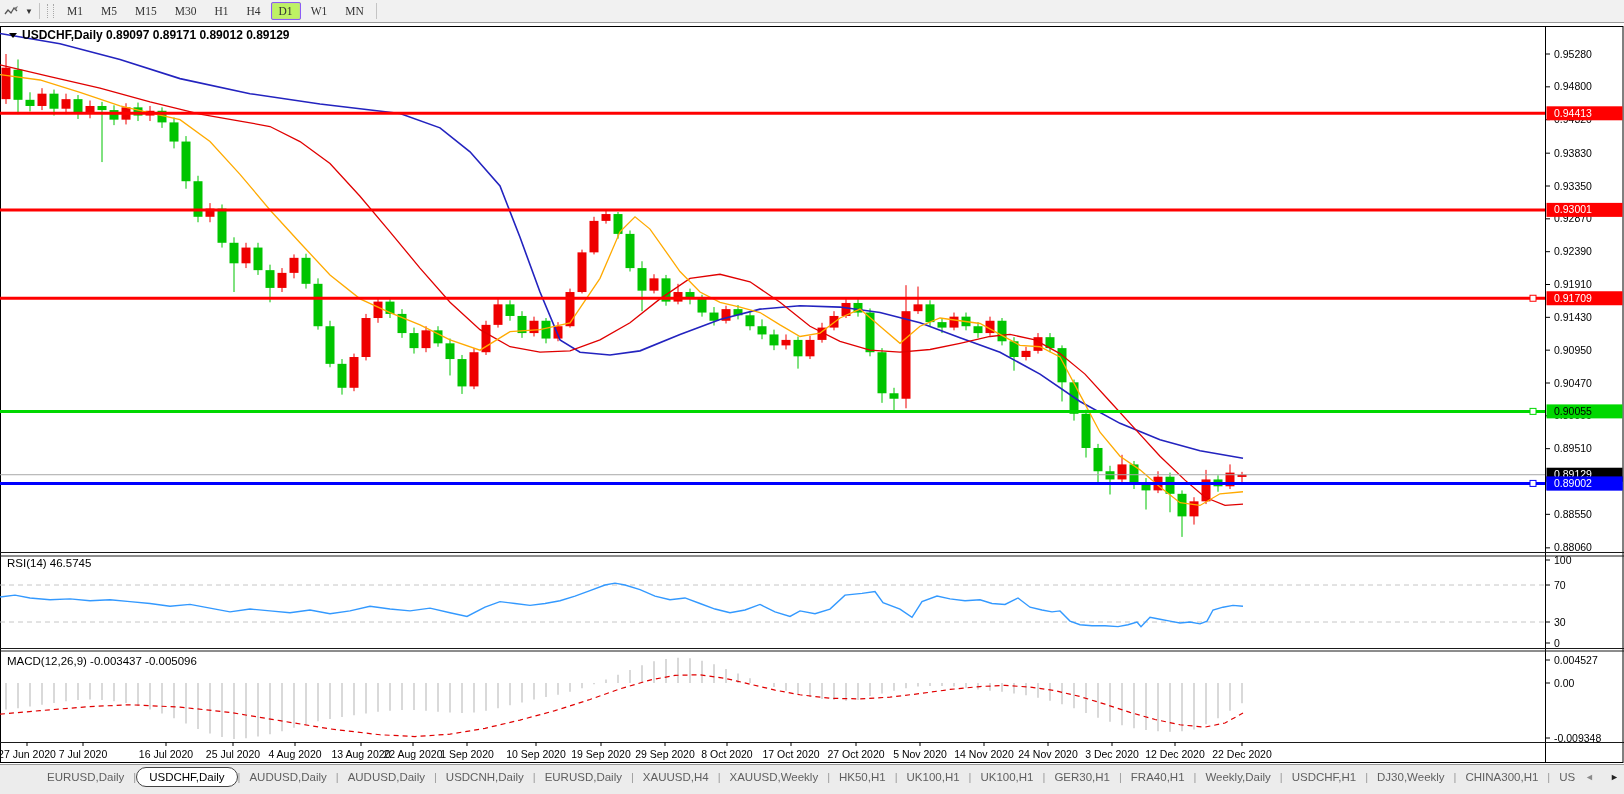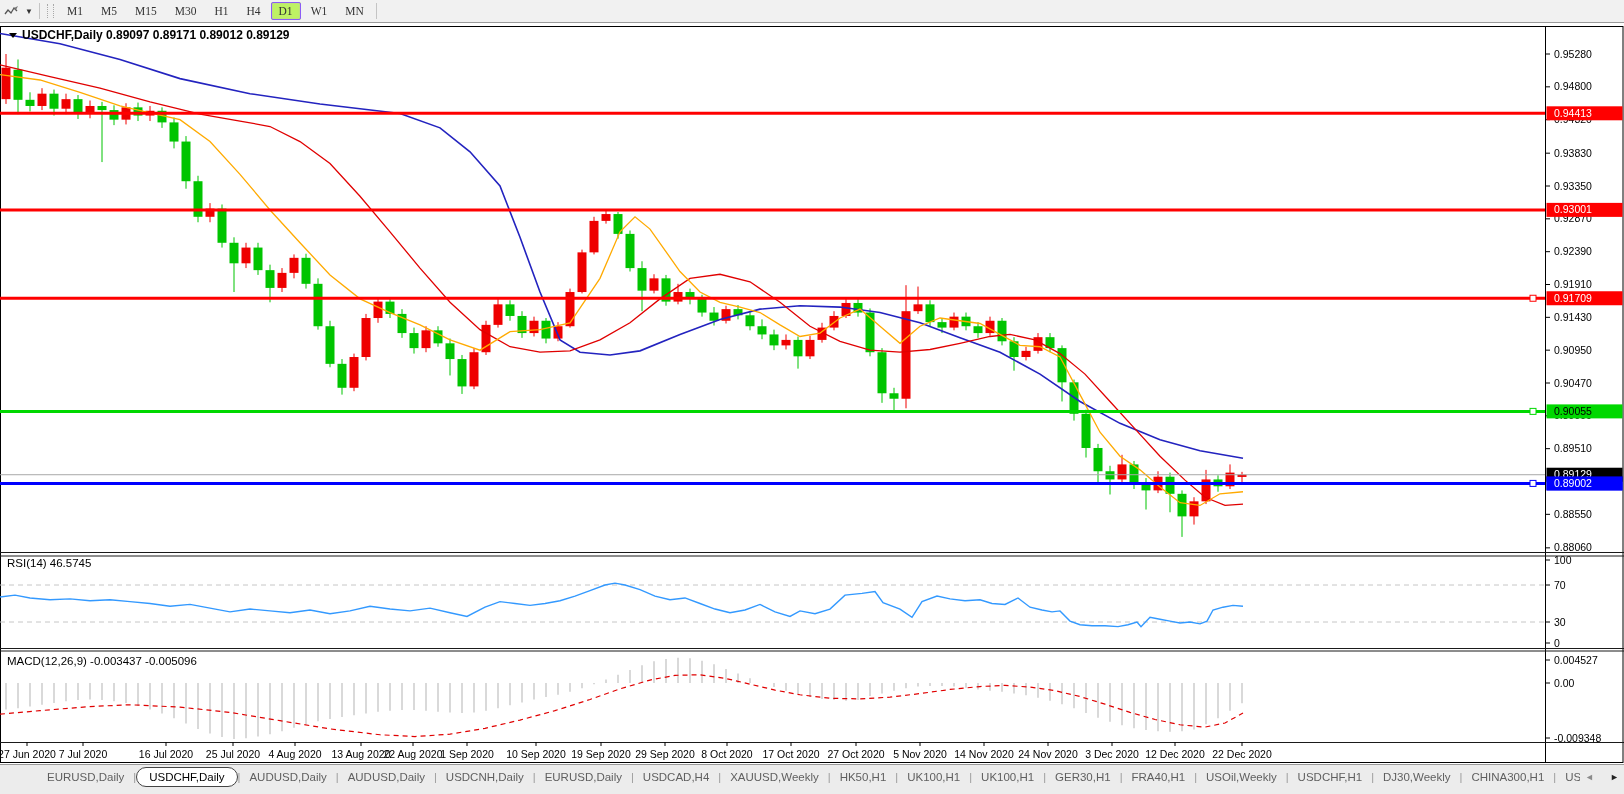--- a/index.html
+++ b/index.html
@@ -517,35 +517,35 @@
         <span class="tab active">USDCHF,Daily</span>
         <span class="tabsep">|</span>
         <span class="tab">AUDUSD,Daily</span>
         <span class="tabsep">|</span>
         <span class="tab">AUDUSD,Daily</span>
         <span class="tabsep">|</span>
         <span class="tab">USDCNH,Daily</span>
         <span class="tabsep">|</span>
         <span class="tab">EURUSD,Daily</span>
         <span class="tabsep">|</span>
-        <span class="tab">USDCAD,H4</span>
+        <span class="tab">XAUUSD,H4</span>
         <span class="tabsep">|</span>
         <span class="tab">XAUUSD,Weekly</span>
         <span class="tabsep">|</span>
         <span class="tab">HK50,H1</span>
         <span class="tabsep">|</span>
         <span class="tab">UK100,H1</span>
         <span class="tabsep">|</span>
         <span class="tab">UK100,H1</span>
         <span class="tabsep">|</span>
         <span class="tab">GER30,H1</span>
         <span class="tabsep">|</span>
         <span class="tab">FRA40,H1</span>
         <span class="tabsep">|</span>
-        <span class="tab">USOil,Weekly</span>
+        <span class="tab">Weekly,Daily</span>
         <span class="tabsep">|</span>
         <span class="tab">USDCHF,H1</span>
         <span class="tabsep">|</span>
         <span class="tab">DJ30,Weekly</span>
         <span class="tabsep">|</span>
         <span class="tab">CHINA300,H1</span>
         <span class="tabsep">|</span>
         <span class="tab">US</span>
       </div>
     <div id="tabarrows">

